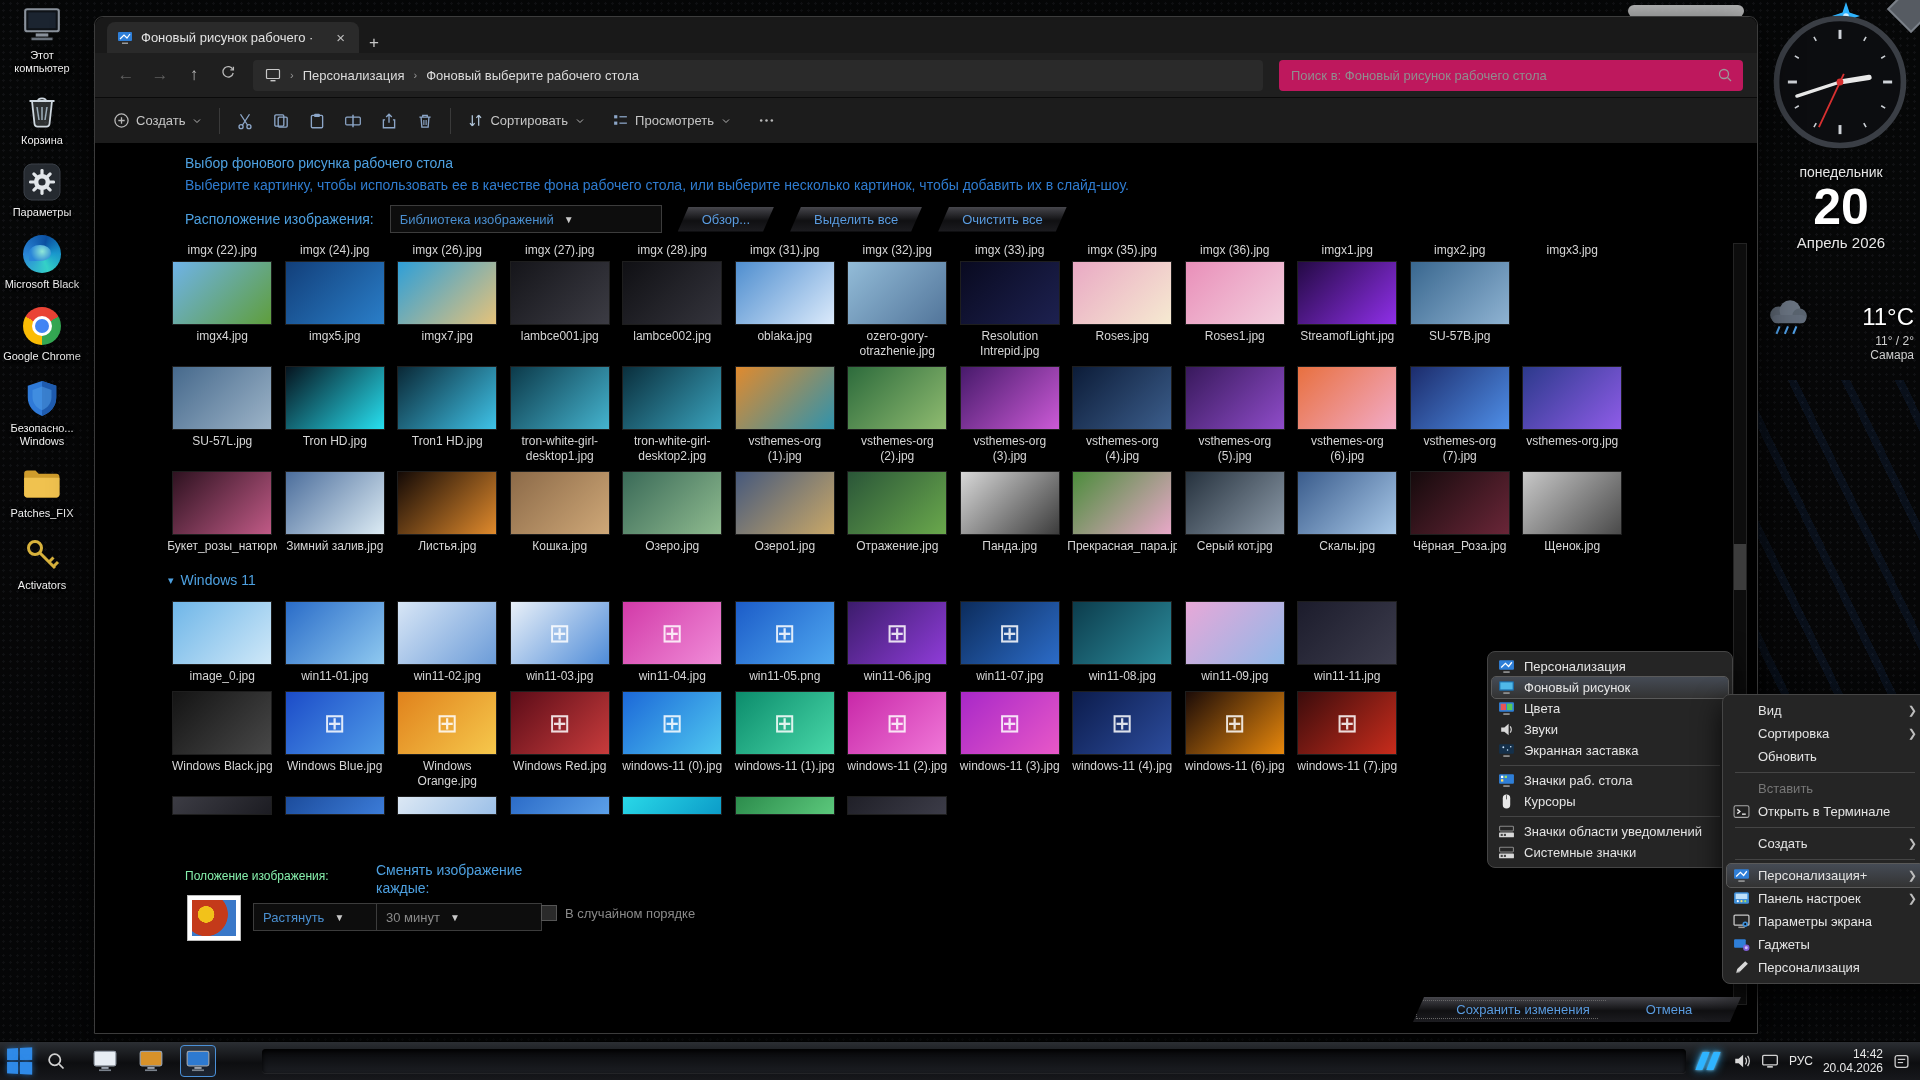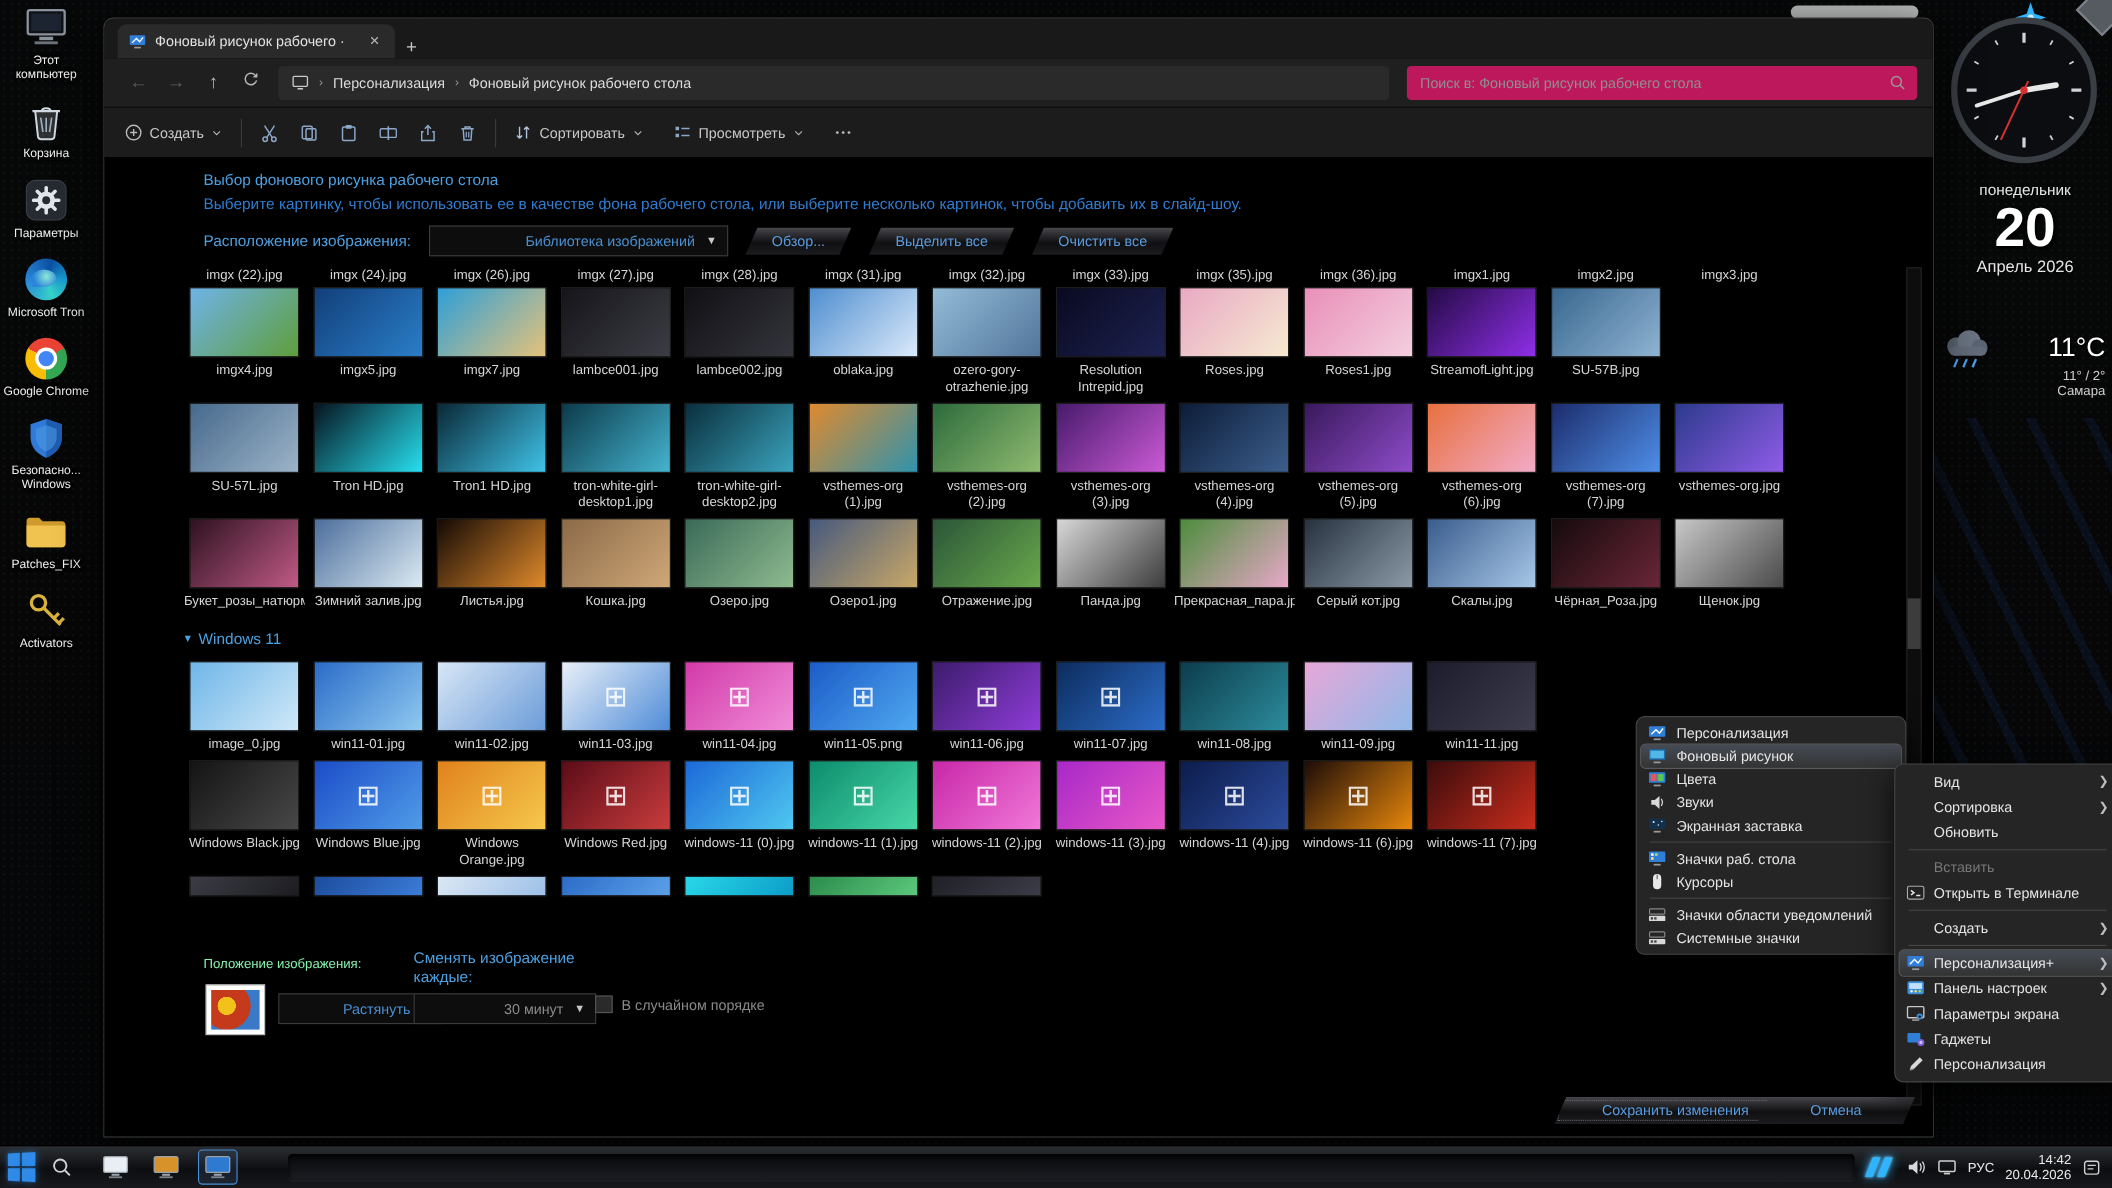--- a/index.html
+++ b/index.html
@@ -62,21 +62,21 @@
   .toolbar{height:45px;background:#1c1c1c;display:flex;align-items:center;padding:0 18px;border-bottom:1px solid #000}
   .tb-group{display:flex;align-items:center;gap:18px}
   .tb-item{display:flex;align-items:center;gap:6px;color:#c6c6c6;font-size:13px}
   .tb-sep{width:1px;height:26px;background:#3a3a3a;margin:0 16px}
   .content{position:absolute;left:0;right:0;top:126px;bottom:0;background:#000;overflow:hidden}
   .c-title{position:absolute;left:90px;top:12px;font-size:14px;color:#4da0e0}
   .c-sub{position:absolute;left:90px;top:34px;font-size:14px;color:#2f7cd0}
   .loc-row{position:absolute;left:90px;top:62px;display:flex;align-items:center;gap:16px}
   .loc-label{font-size:14px;color:#4da0e0}
   .dk-select{height:26px;background:#0d0d0d;border:1px solid #3c3c3c;display:flex;align-items:center;
-    padding:0 9px;font-size:13px;color:#4a8fd0;justify-content:flex-end}
+    padding:0 9px;font-size:13px;color:#4a8fd0;justify-content:flex-start}
   .dk-select .car{color:#c8c8c8;font-size:10px;margin-left:10px}
   .btn-bevel{height:25px;display:flex;align-items:center;justify-content:center;color:#5a9ce0;font-size:13px;
     background:linear-gradient(#46464c,#101012 55%,#1c1c20);clip-path:polygon(11px 0,100% 0,calc(100% - 11px) 100%,0 100%);
     padding:0 24px;cursor:default}
   
   .grid{position:absolute;left:71px;top:100px;width:1468px}
   .g-row{display:flex}
   .g-cell{flex:0 0 112.5px;display:flex;flex-direction:column;align-items:center;margin-bottom:7px}
   .g-thumb{width:98px;height:62px;border:1px solid #1e1e1e;position:relative;display:flex;align-items:center;justify-content:center}
   .g-thumb.logo::after{content:"⊞";color:rgba(255,255,255,.85);font-size:26px;line-height:26px}
@@ -178,21 +178,21 @@
           </g>
           <circle cx="20" cy="20" r="3.6" fill="#262b31"></circle>
         </svg>
       </span>
                  <span class="dlabel">Параметры</span>
     </div>
     <div class="desk-item">
       <span class="dico">
         <div class="round-ico edge-ico"></div>
       </span>
-                 <span class="dlabel">Microsoft Tron</span>
+                 <span class="dlabel">Microsoft Black</span>
     </div>
     <div class="desk-item">
       <span class="dico">
         <div class="round-ico chrome-ico"></div>
       </span>
                  <span class="dlabel">Google Chrome</span>
     </div>
     <div class="desk-item">
       <span class="dico">
         <svg width="38" height="40" viewBox="0 0 40 40">
@@ -304,21 +304,21 @@
         </svg>
     </div>
     <div class="crumb-bar">
       <svg width="16" height="16" viewBox="0 0 16 16">
         <rect x="1.5" y="2.5" width="13" height="9" rx="1" fill="none" stroke="#c8c8c8" stroke-width="1.2"></rect>
         <rect x="5.5" y="13" width="5" height="1.4" fill="#c8c8c8"></rect>
       </svg>
       <span class="crumb-sep">›</span>
       <span>Персонализация</span>
       <span class="crumb-sep">›</span>
-      <span>Фоновый рисунок рабочего стола</span>
+      <span>Фоновый выберите рабочего стола</span>
     </div>
     <div class="search-bar">
       <input placeholder="Поиск в: Фоновый рисунок рабочего стола" style="">
       <svg width="16" height="16" viewBox="0 0 16 16">
         <circle cx="7" cy="7" r="4.5" fill="none" stroke="#9a9a9a" stroke-width="1.3"></circle>
         <line x1="10.5" y1="10.5" x2="14" y2="14" stroke="#9a9a9a" stroke-width="1.3"></line>
       </svg>
     </div>
   </div>
 

